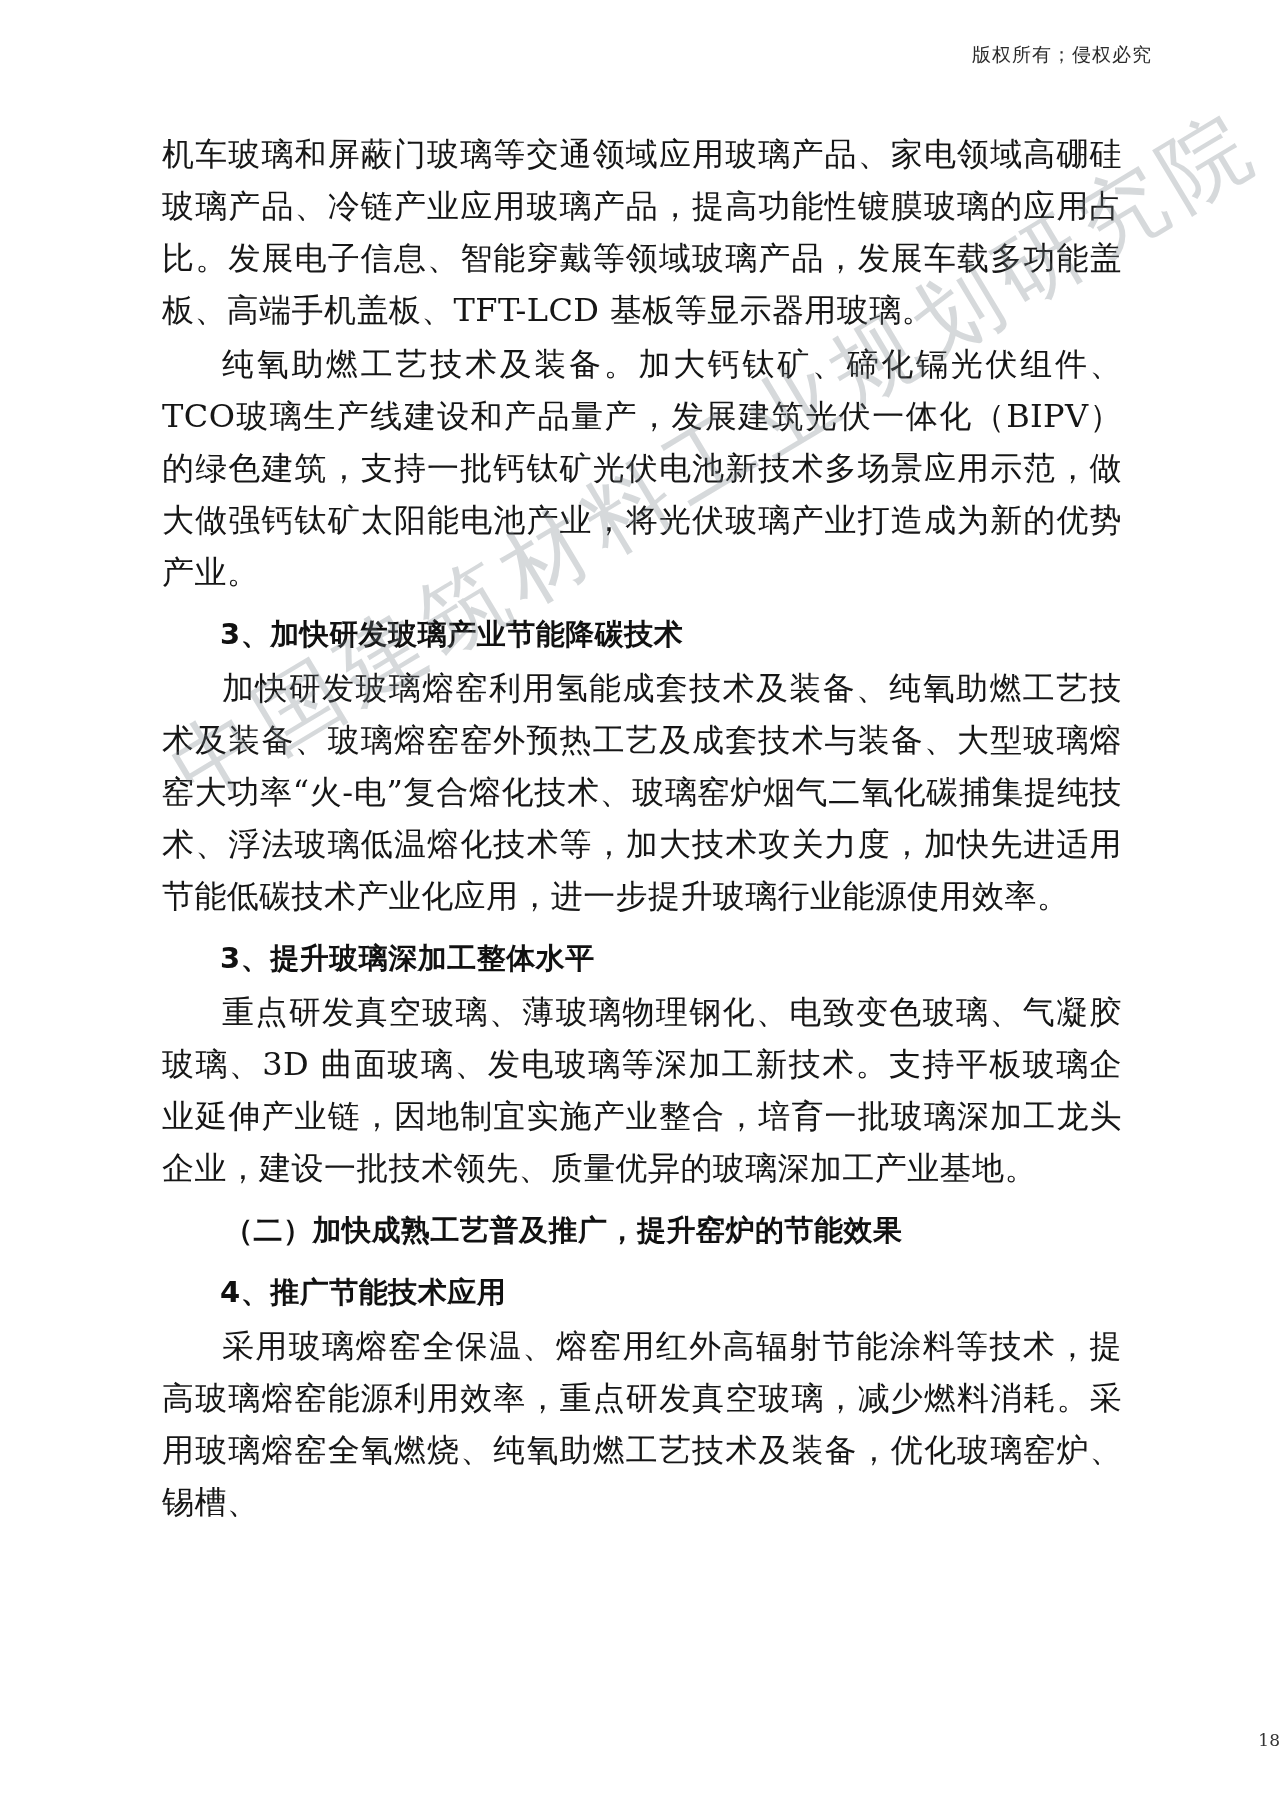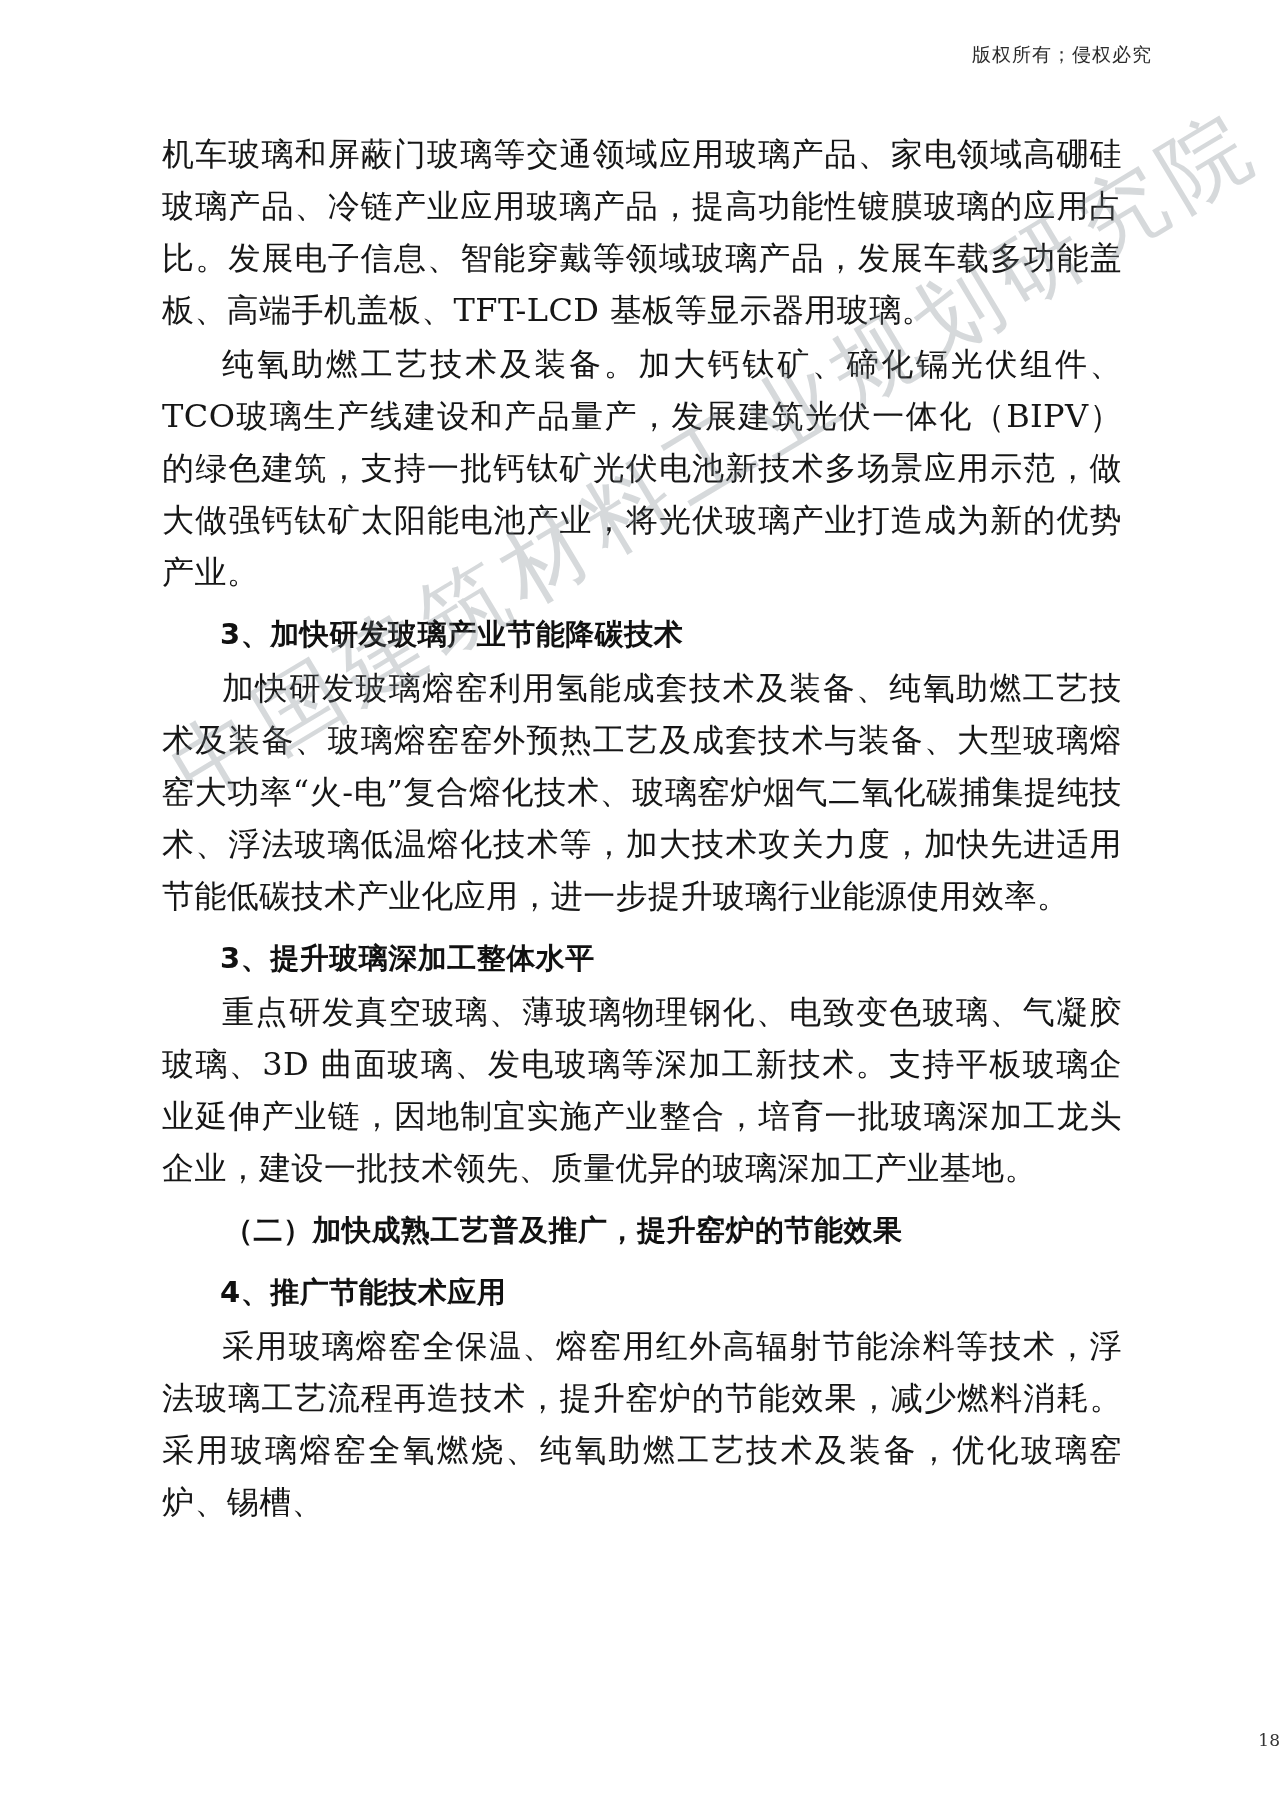--- a/index.html
+++ b/index.html
@@ -118,19 +118,19 @@
     <p class="para indent">加快研发玻璃熔窑利用氢能成套技术及装备、纯氧助燃工艺技术及装备、玻璃熔窑窑外预热工艺及成套技术与装备、大型玻璃熔窑大功率“火-电”复合熔化技术、玻璃窑炉烟气二氧化碳捕集提纯技术、浮法玻璃低温熔化技术等，加大技术攻关力度，加快先进适用节能低碳技术产业化应用，进一步提升玻璃行业能源使用效率。</p>
 
     <div class="heading">3、提升玻璃深加工整体水平</div>
 
     <p class="para indent">重点研发真空玻璃、薄玻璃物理钢化、电致变色玻璃、气凝胶玻璃、3D 曲面玻璃、发电玻璃等深加工新技术。支持平板玻璃企业延伸产业链，因地制宜实施产业整合，培育一批玻璃深加工龙头企业，建设一批技术领先、质量优异的玻璃深加工产业基地。</p>
 
     <div class="heading center-ish">（二）加快成熟工艺普及推广，提升窑炉的节能效果</div>
 
     <div class="heading">4、推广节能技术应用</div>
 
-    <p class="para indent">采用玻璃熔窑全保温、熔窑用红外高辐射节能涂料等技术，浮法玻璃工艺流程再造技术，提升窑炉的节能效果，减少燃料消耗。采用玻璃熔窑全氧燃烧、纯氧助燃工艺技术及装备，优化玻璃窑炉、锡槽、</p>
+    <p class="para indent">采用玻璃熔窑全保温、熔窑用红外高辐射节能涂料等技术，提高玻璃熔窑能源利用效率，重点研发真空玻璃，减少燃料消耗。采用玻璃熔窑全氧燃烧、纯氧助燃工艺技术及装备，优化玻璃窑炉、锡槽、</p>
 
   </div>
 
   <div class="footer">18</div>
 
 </div>
 
 </body></html>

